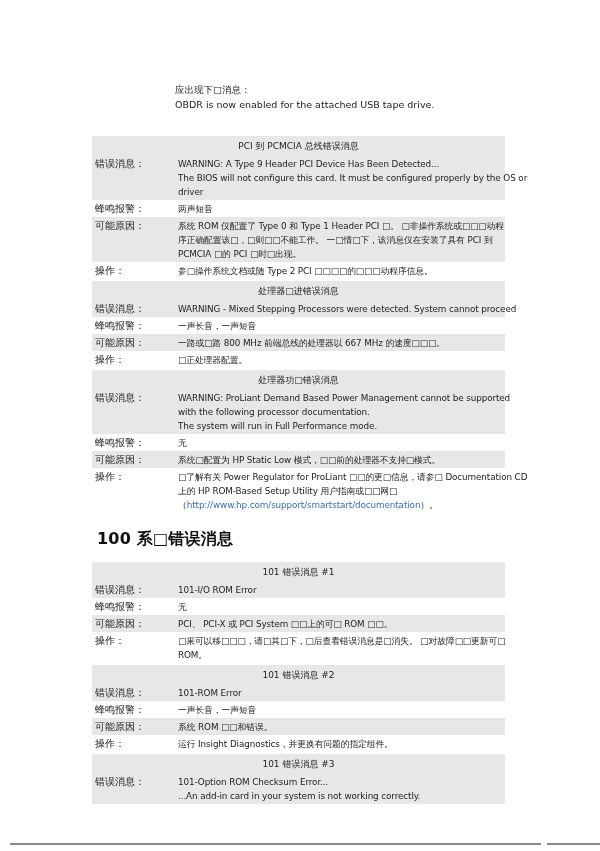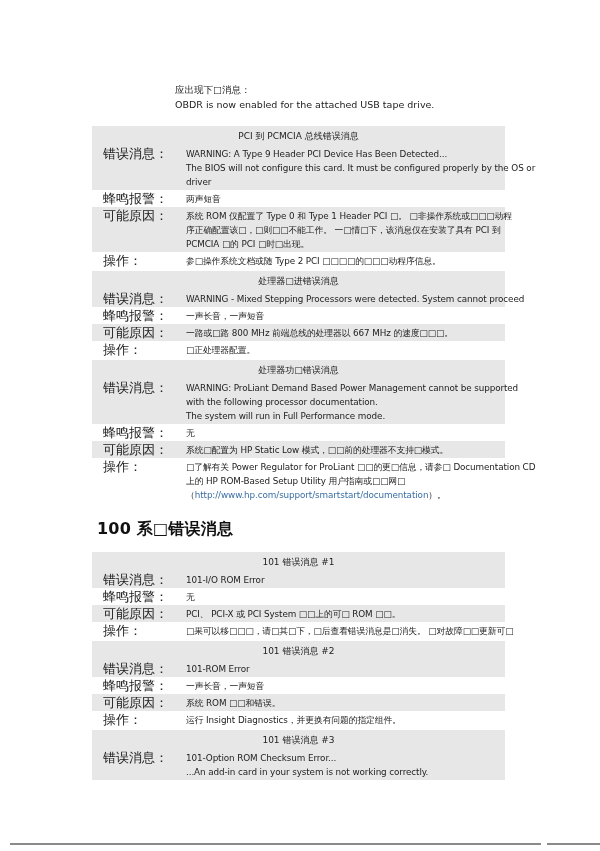--- a/index.html
+++ b/index.html
@@ -2,29 +2,29 @@
 <html style="--shade: #e7e7e7; --link: #3a6ea5; --divider: #8a8a8a;"><head>
 <meta charset="utf-8">
 <style>
   html,body{margin:0;padding:0;}
   body{
     width:600px;height:851px;position:relative;background:#ffffff;
     font-family:"DejaVu Sans","Liberation Sans",sans-serif;
     color:#222222;overflow:hidden;
   }
   .intro{position:absolute;left:175px;top:82px;font-size:9.5px;line-height:15px;white-space:nowrap;}
-  .content{position:absolute;left:92px;top:126px;width:413px;}
+  .content{position:absolute;left:92px;top:136px;width:413px;}
   .msg-table{margin-bottom:2px;}
   .t-head{
     background:var(--shade,#e7e7e7);text-align:center;
     font-size:9px;line-height:14px;padding:2.5px 0;
   }
   .t-row{display:flex;padding:1.5px 0;}
   .t-row.shaded{background:var(--shade,#e7e7e7);}
-  .t-label{width:83px;flex:none;padding-left:11px;font-size:13px;line-height:14px;white-space:nowrap;}
+  .t-label{width:83px;flex:none;padding-left:3px;font-size:10px;line-height:14px;white-space:nowrap;}
   .t-content{flex:1;min-width:0;}
   .t-line{font-size:8.8px;line-height:14px;letter-spacing:-0.1px;white-space:nowrap;}
   .link{color:var(--link,#3a6ea5);text-decoration:none;}
   .section-heading{
     font-size:16px;font-weight:700;color:#111111;
     margin:16px 0 12px 5px;letter-spacing:0.2px;
   }
   .page-divider-seg{position:absolute;height:2px;background:var(--divider,#8a8a8a);}
   .seg1{left:10px;width:531px;top:843px;}
   .seg2{left:547px;width:53px;top:843px;}
@@ -150,20 +150,21 @@
           <div class="t-row shaded">
             <div class="t-label">可能原因：</div>
             <div class="t-content">
               <div class="t-line"><span>PCI、 PCI-X 或 PCI System □□上的可□ ROM □□。</span></div>
             </div>
           </div>
           <div class="t-row">
             <div class="t-label">操作：</div>
             <div class="t-content">
               <div class="t-line"><span>□果可以移□□□，请□其□下，□后查看错误消息是□消失。 □对故障□□更新可□</span></div>
+              <div class="t-line"><span>ROM。</span></div>
             </div>
           </div>
         </div>
         <div class="msg-table">
           <div class="t-head">101 错误消息 #2</div>
           <div class="t-row shaded">
             <div class="t-label">错误消息：</div>
             <div class="t-content">
               <div class="t-line"><span>101-ROM Error</span></div>
             </div>

